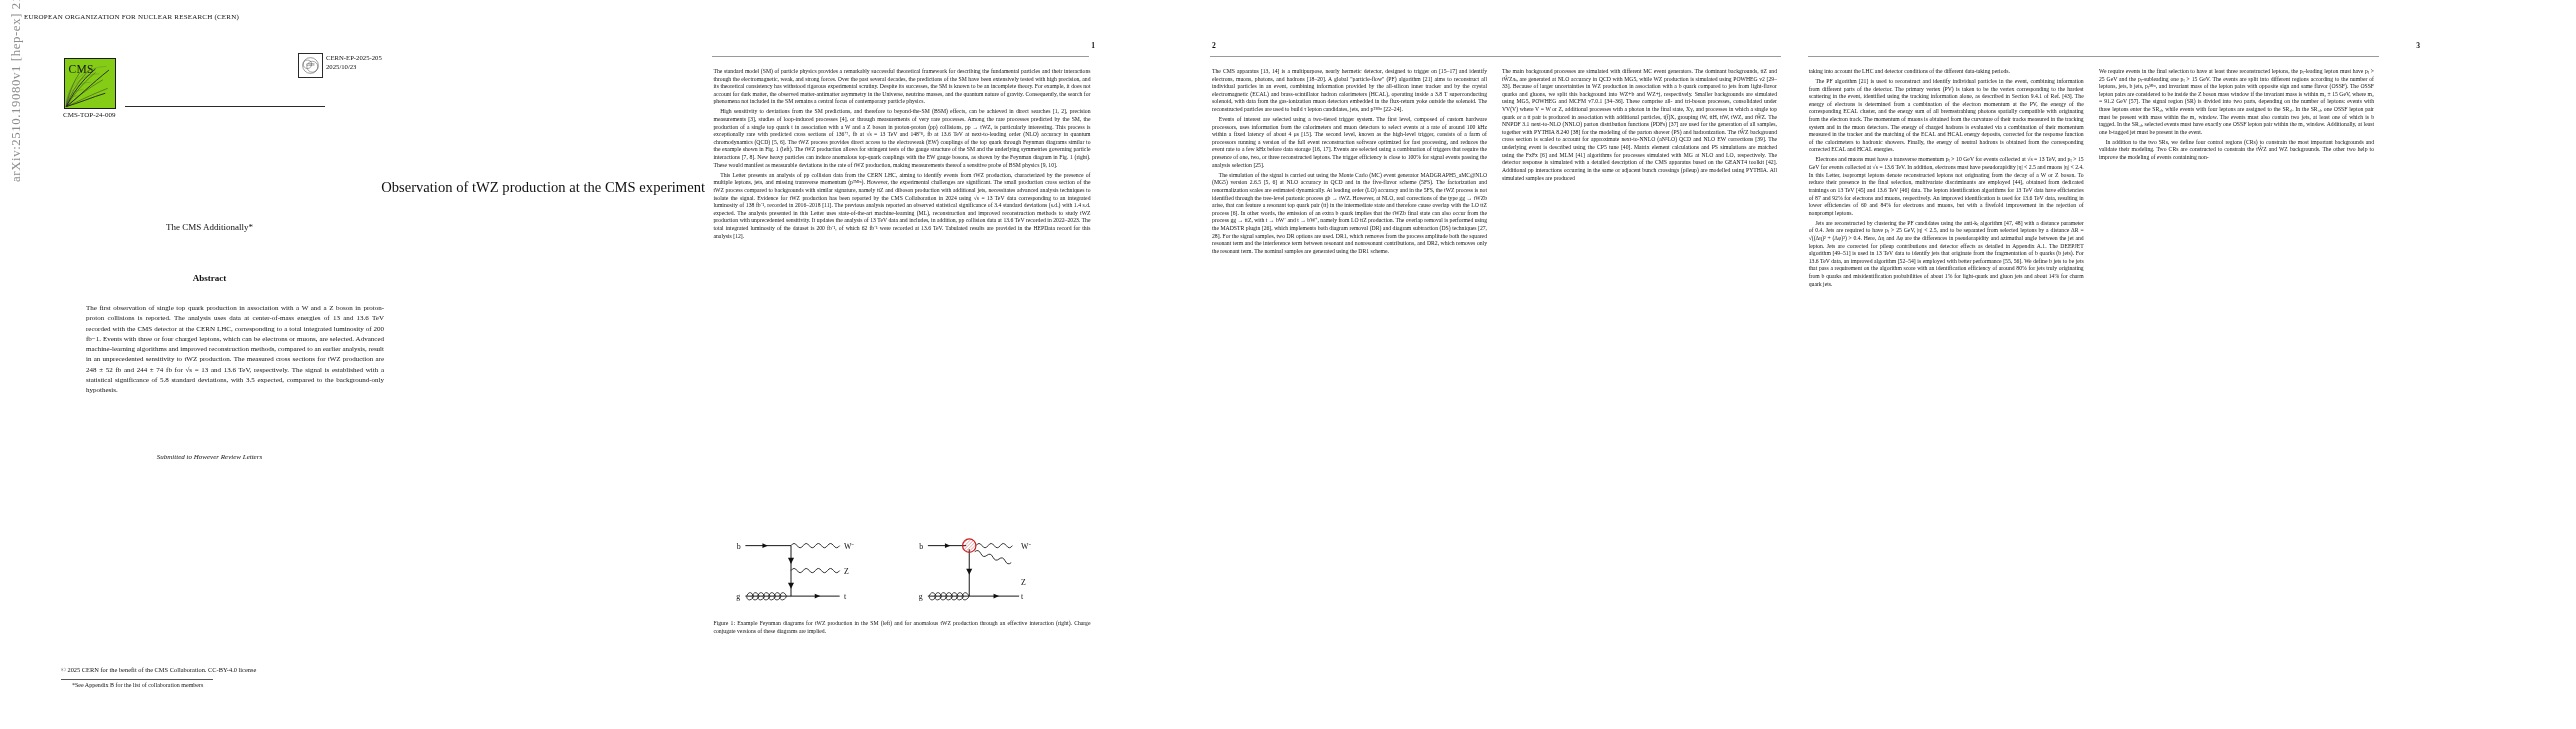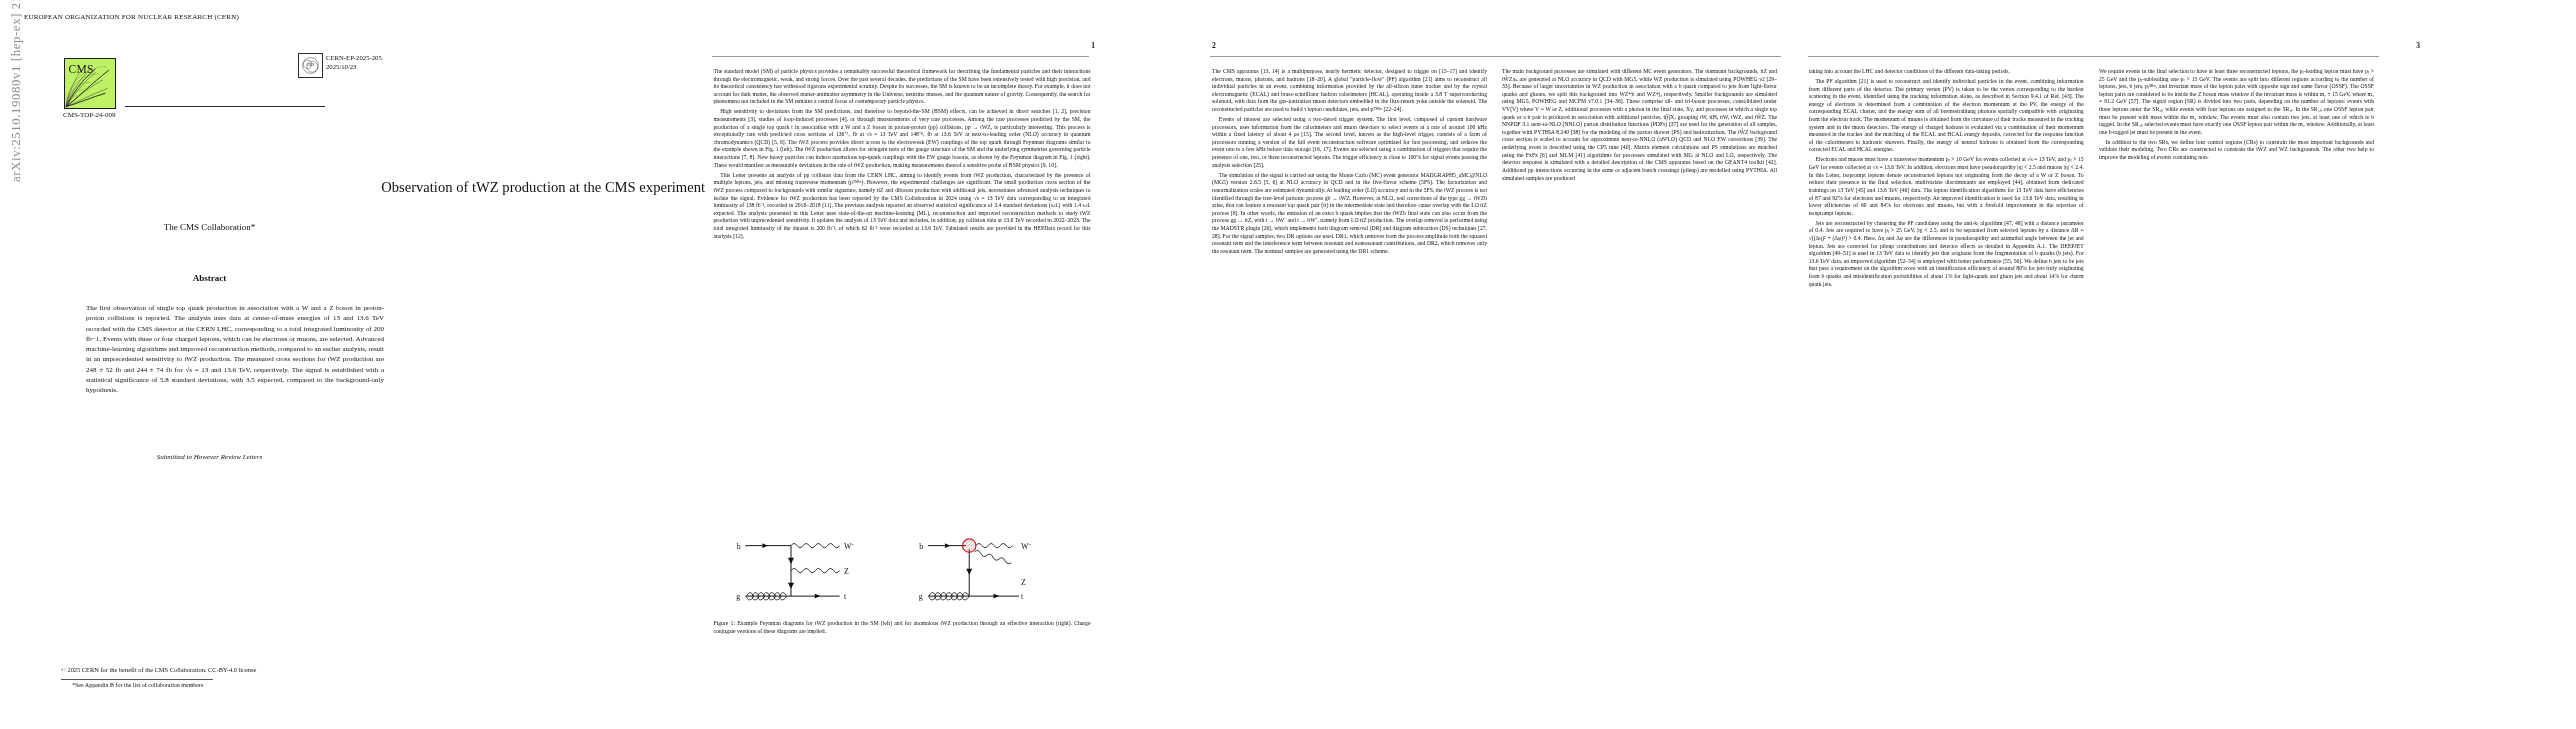--- a/index.html
+++ b/index.html
@@ -8,21 +8,21 @@
   .page{background:#ffffff;position:relative;height:729px;flex:0 0 auto;overflow:hidden;}
   .p1{width:705px;}
   .p1b{width:401px;}
   .p2{width:693px;}
   .p3{width:693px;}
 
   
   .cern-head{position:absolute;top:13.4px;left:24px;font-size:7px;letter-spacing:0.2px;
              font-family:"Liberation Serif",serif;color:#111;}
   .logo-wrap{position:absolute;top:58px;left:64px;}
-  .cms-logo{width:50px;height:49px;border:0.9px solid #1a1a1a;background:#bef264;position:relative;overflow:hidden;}
+  .cms-logo{width:50px;height:49px;border:0.9px solid #1a1a1a;background:#84cc16;position:relative;overflow:hidden;}
   .cms-logo .txt{position:absolute;top:3.6px;left:3.6px;font-size:11.5px;letter-spacing:0.3px;color:#1a1a1a;font-family:"Liberation Serif",serif;}
   .cms-id{position:absolute;top:111px;left:63px;font-size:7px;color:#111;}
   .rule-top{position:absolute;top:106px;left:125px;width:200px;border-top:0.7px solid #2a2a2a;}
   .cern-logo{position:absolute;top:53px;left:298px;width:23px;height:23px;border:0.6px solid #2a2a2a;background:#fff;}
   .cern-num{position:absolute;top:53px;left:326px;font-size:6.7px;line-height:1.35;color:#111;}
 
   .doc-title{position:absolute;top:179px;left:0;width:705px;text-align:right;font-size:14.6px;color:#111;}
   .doc-title .inner{display:inline-block;margin-left:-286px;}
   .collab{position:absolute;top:222px;left:0;width:705px;text-align:center;font-size:9px;color:#111;}
   .collab .inner{display:inline-block;margin-left:-286px;}
@@ -106,21 +106,21 @@
     </div>
     <div class="cern-num">
       <div>CERN-EP-2025-205</div>
       <div>2025/10/23</div>
     </div>
 
     <div class="doc-title">
       <span class="inner">Observation of tWZ production at the CMS experiment</span>
     </div>
     <div class="collab">
-      <span class="inner">The CMS Collaboration*</span>
+      <span class="inner">The CMS Additionally*</span>
     </div>
     <div class="abs-head">
       <span class="inner">Abstract</span>
     </div>
     <div class="abstract">The first observation of single top quark production in association with a W and a Z boson in proton-proton collisions is reported. The analysis uses data at center-of-mass energies of 13 and 13.6 TeV recorded with the CMS detector at the CERN LHC, corresponding to a total integrated luminosity of 200 fb−1. Events with three or four charged leptons, which can be electrons or muons, are selected. Advanced machine-learning algorithms and improved reconstruction methods, compared to an earlier analysis, result in an unprecedented sensitivity to tWZ production. The measured cross sections for tWZ production are 248 ± 52 fb and 244 ± 74 fb for √s = 13 and 13.6 TeV, respectively. The signal is established with a statistical significance of 5.8 standard deviations, with 3.5 expected, compared to the background-only hypothesis.</div>
     <div class="submitted">
       <span class="inner">Submitted to However Review Letters</span>
     </div>
 
     <div class="copyright">© 2025 CERN for the benefit of the CMS Collaboration. CC-BY-4.0 license</div>

